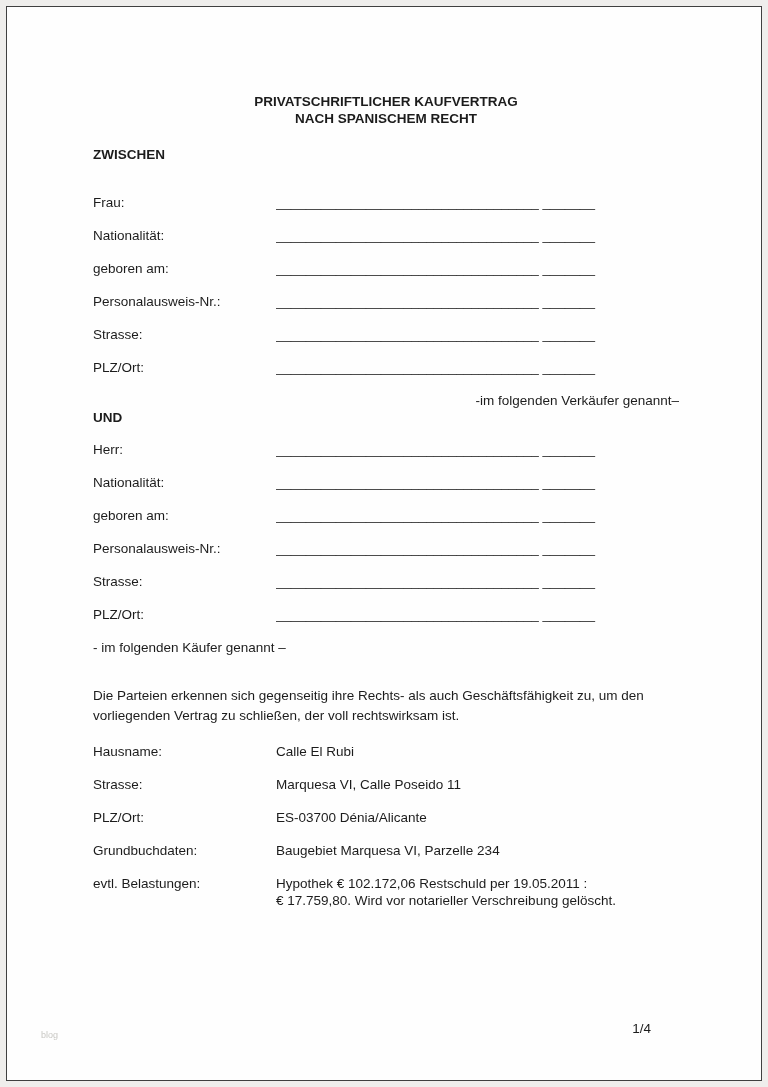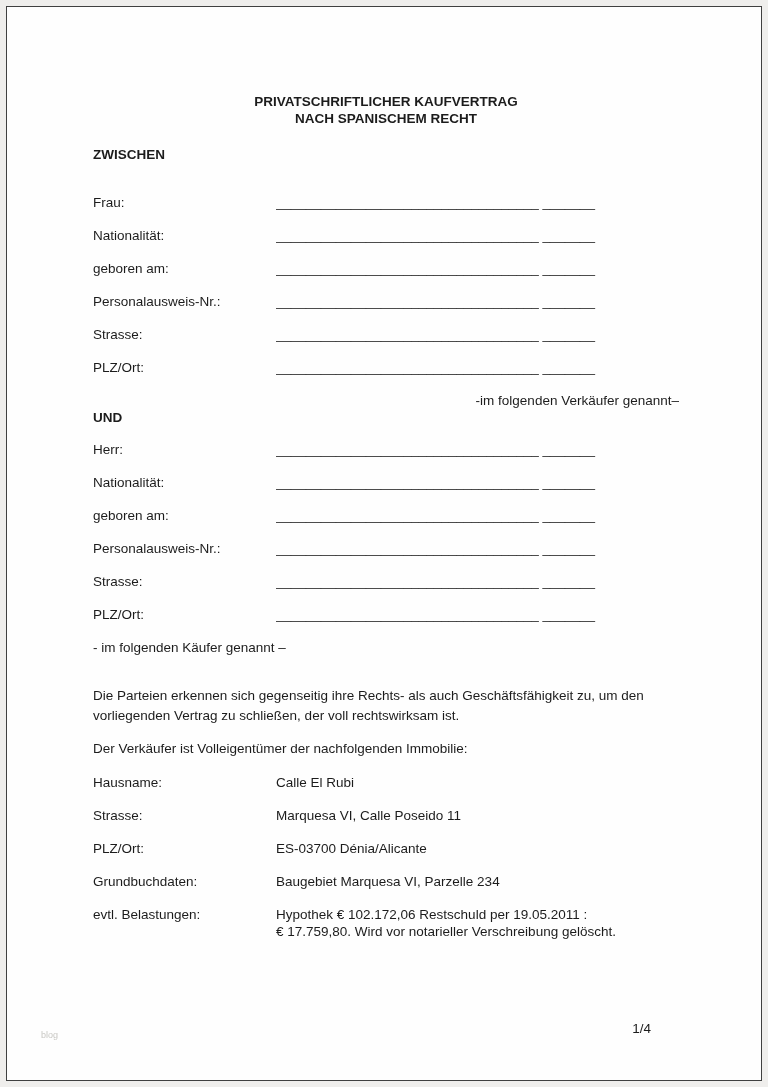--- a/index.html
+++ b/index.html
@@ -135,21 +135,20 @@
         <div class="field-label">PLZ/Ort:</div>
         <div class="blank-line">___________________________________ _______</div>
       </div>
     </div>
 
     <div class="note note-buyer">- im folgenden Käufer genannt –</div>
 
     <p class="paragraph">Die Parteien erkennen sich gegenseitig ihre Rechts- als auch Geschäftsfähigkeit zu, um den vorliegenden Vertrag zu schließen, der voll rechtswirksam ist.</p>
 
 
-    <p class="intro">Der Verkäufer ist Volleigentümer der nachfolgenden Immobilie:</p>
 
     <div class="property">
       <div class="field-row">
         <div class="field-label">Hausname:</div>
         <div class="field-value">Calle El Rubi</div>
       </div>
       <div class="field-row">
         <div class="field-label">Strasse:</div>
         <div class="field-value">Marquesa VI, Calle Poseido 11</div>
       </div>

